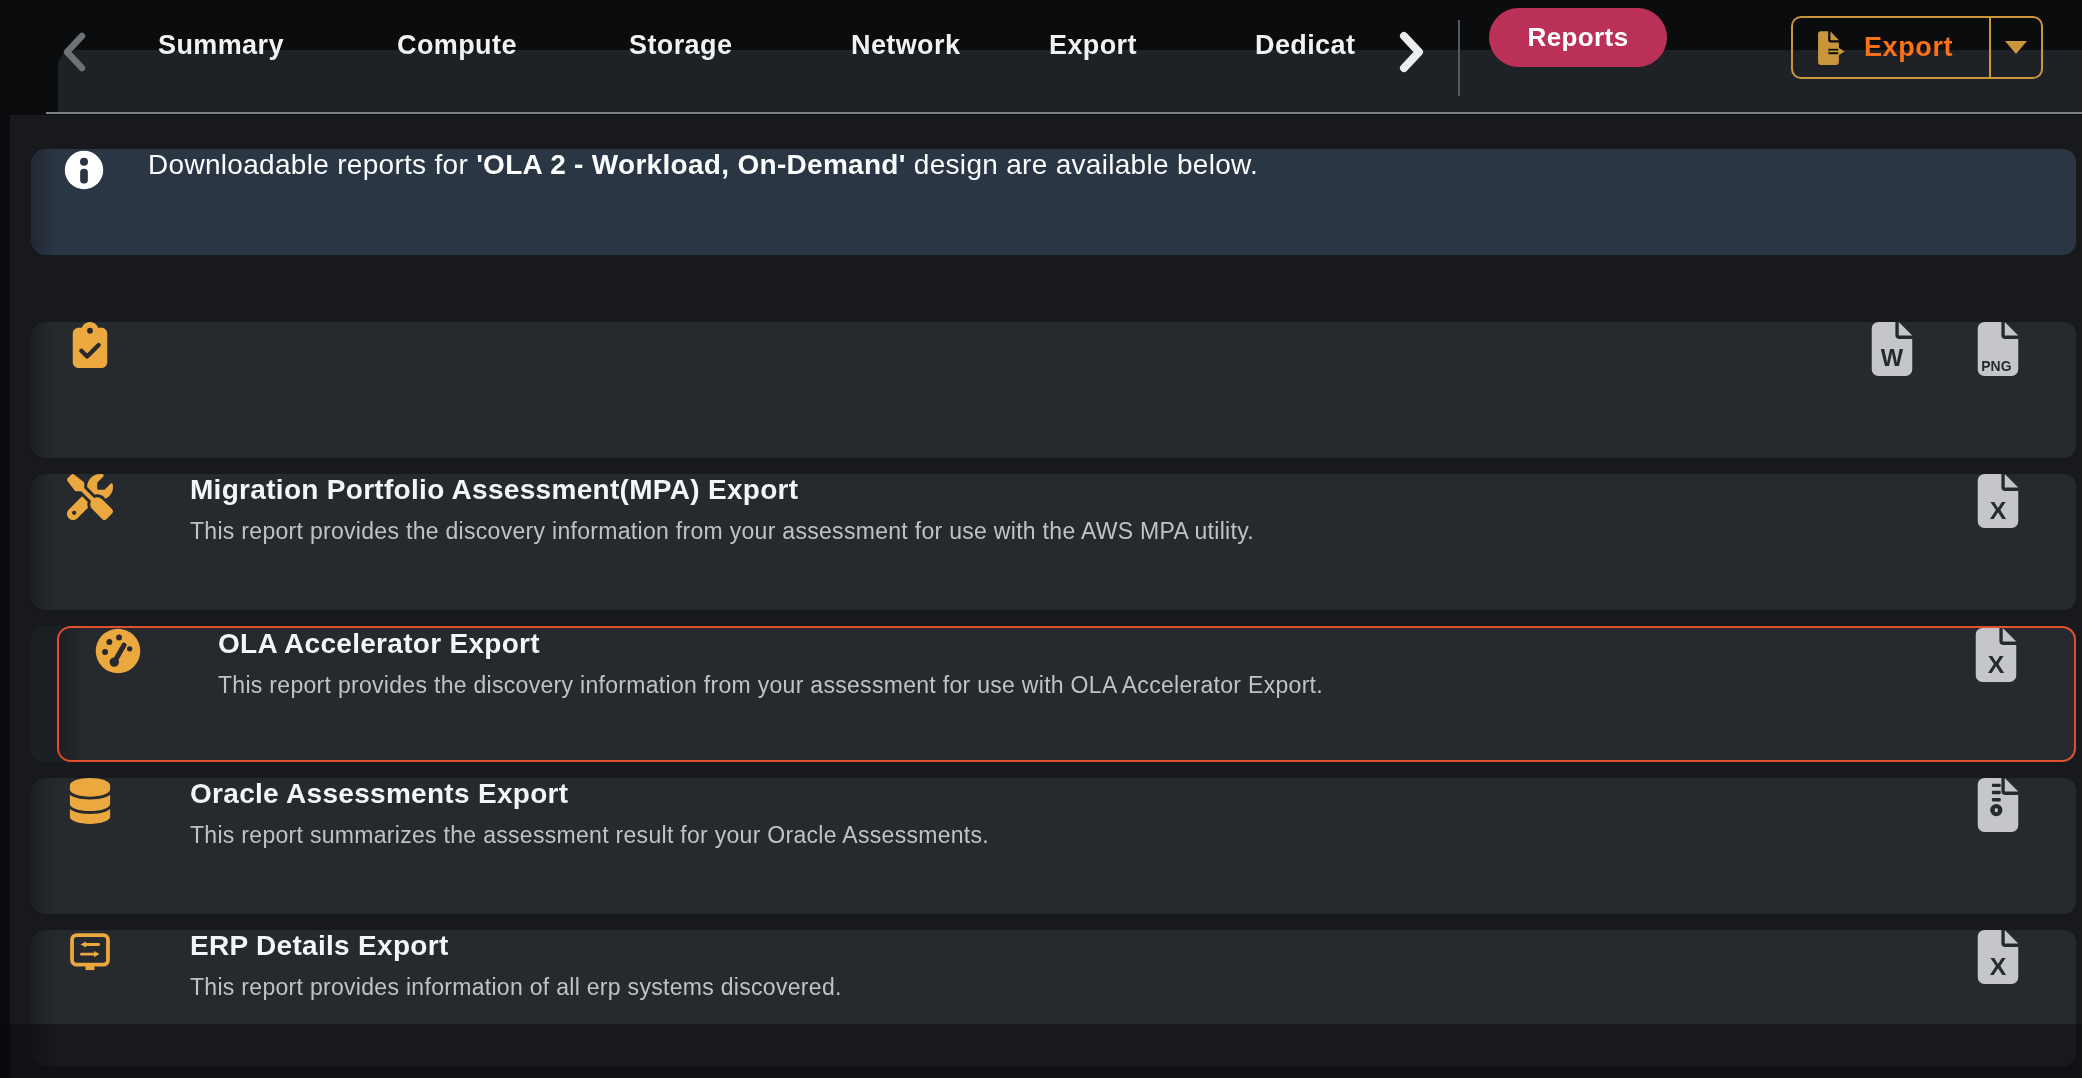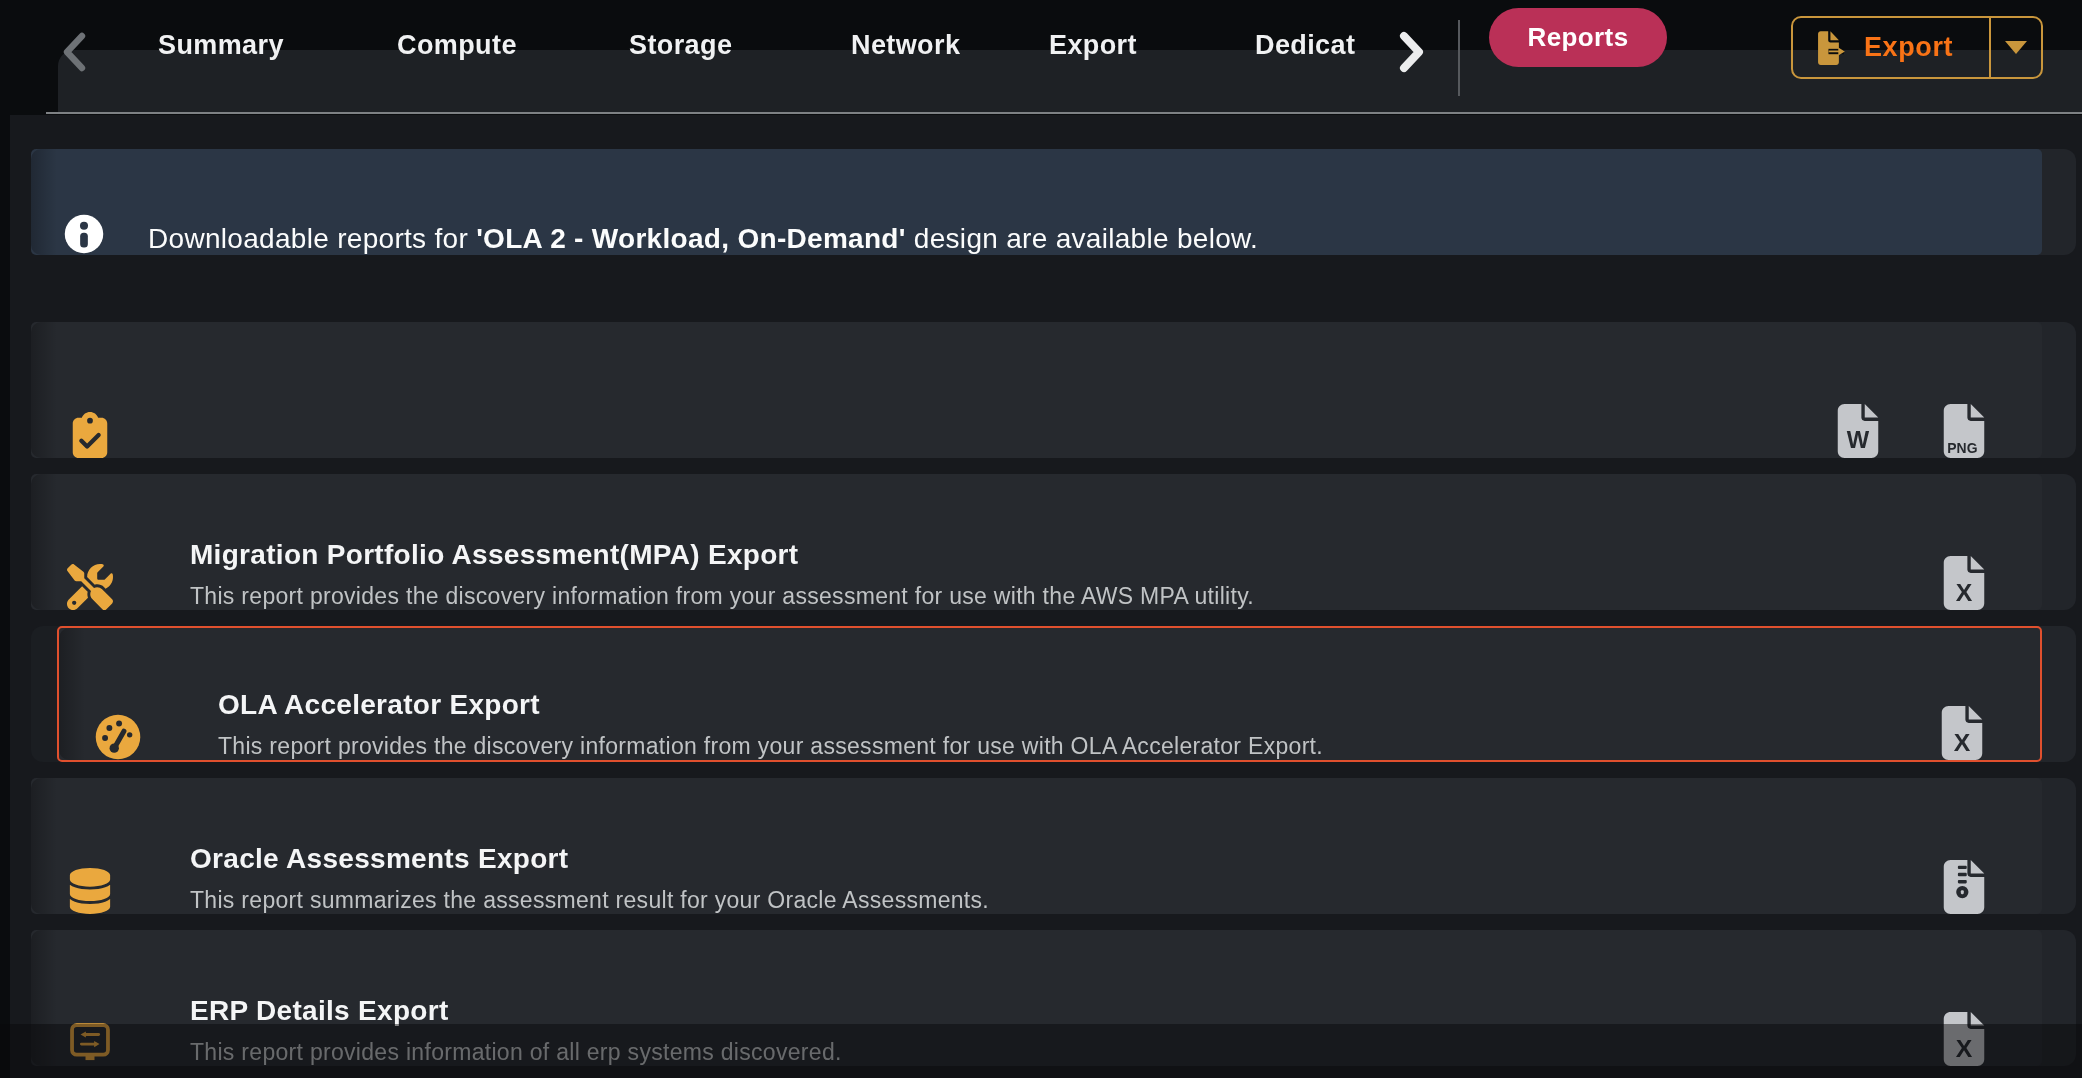--- a/index.html
+++ b/index.html
@@ -34,21 +34,21 @@
   .exp-icon svg{width:100%;height:100%;}
   .exp-label{color:#f97316;font-size:27px;font-weight:600;letter-spacing:.6px;margin-left:15px;}
   .exp-sep{margin-left:auto;width:2px;align-self:stretch;background:var(--exp);}
   .caret-box{width:50px;display:flex;align-items:center;justify-content:center;align-self:stretch;cursor:pointer;}
   .caret{width:0;height:0;border-left:11px solid transparent;border-right:11px solid transparent;border-top:13px solid var(--exp);}
 
   
   main{position:relative;margin-left:10px;height:963px;background:var(--page);padding-top:34px;}
   .strip-wrap{position:relative;margin:0 6px 0 21px;}
   .ghost{position:absolute;right:0;top:0;bottom:0;width:60px;background:var(--ghost);border-radius:12px;}
-  .strip-card{position:relative;z-index:1;margin-right:34px;border-radius:5px;display:flex;align-items:flex-end;}
+  .strip-card{position:relative;z-index:1;border-radius:14px;display:flex;align-items:flex-start;}
   .strip-card::before{content:"";position:absolute;left:0;top:0;bottom:0;width:26px;
        background:linear-gradient(to right,rgba(0,0,0,.25),rgba(0,0,0,0));border-radius:10px 0 0 10px;pointer-events:none;}
 
   .banner-row{margin-bottom:67px;height:106px;}
   .banner-row .strip-card{height:106px;background:var(--banner);padding-left:32px;}
   .info-badge{width:42px;height:42px;flex:0 0 42px;}
   .info-badge svg{width:100%;height:100%;}
   .banner-text{margin-left:43px;color:#FBFCFC;font-size:28px;letter-spacing:.3px;}
   .banner-text b{font-weight:700;}
 

